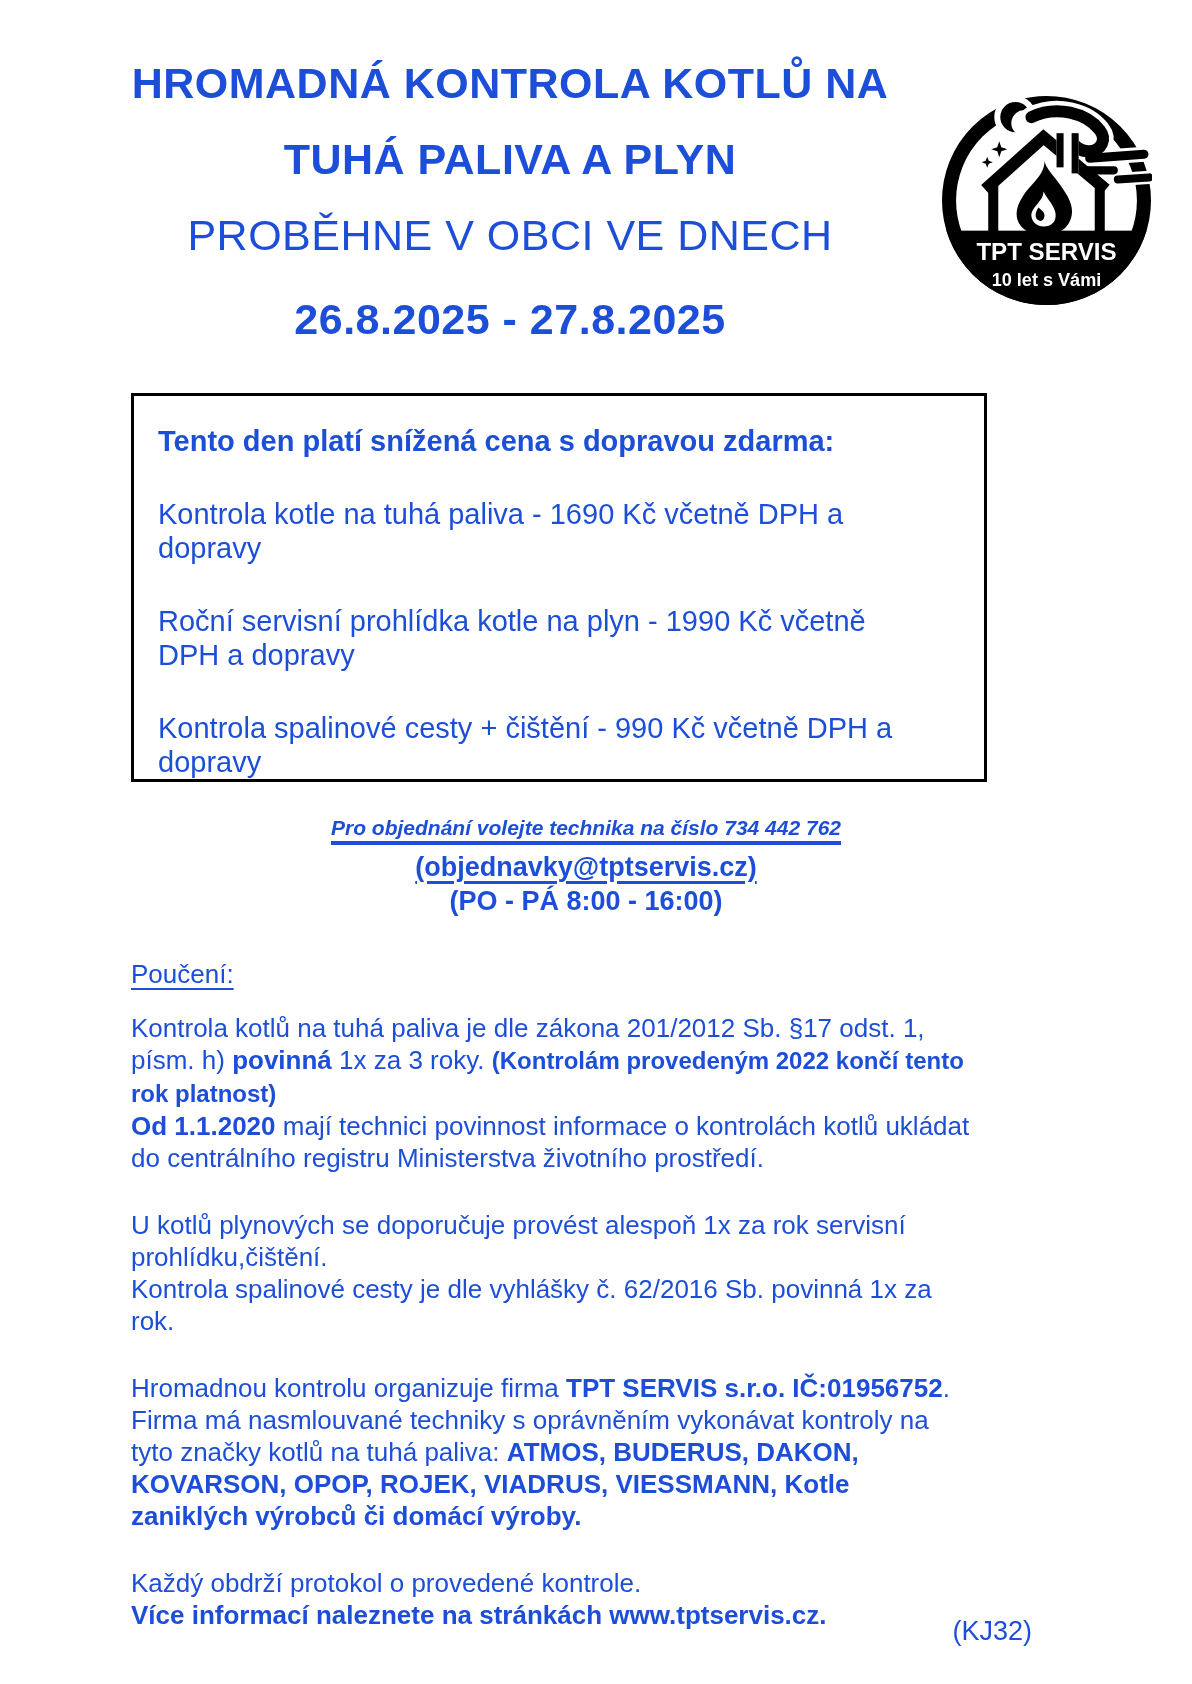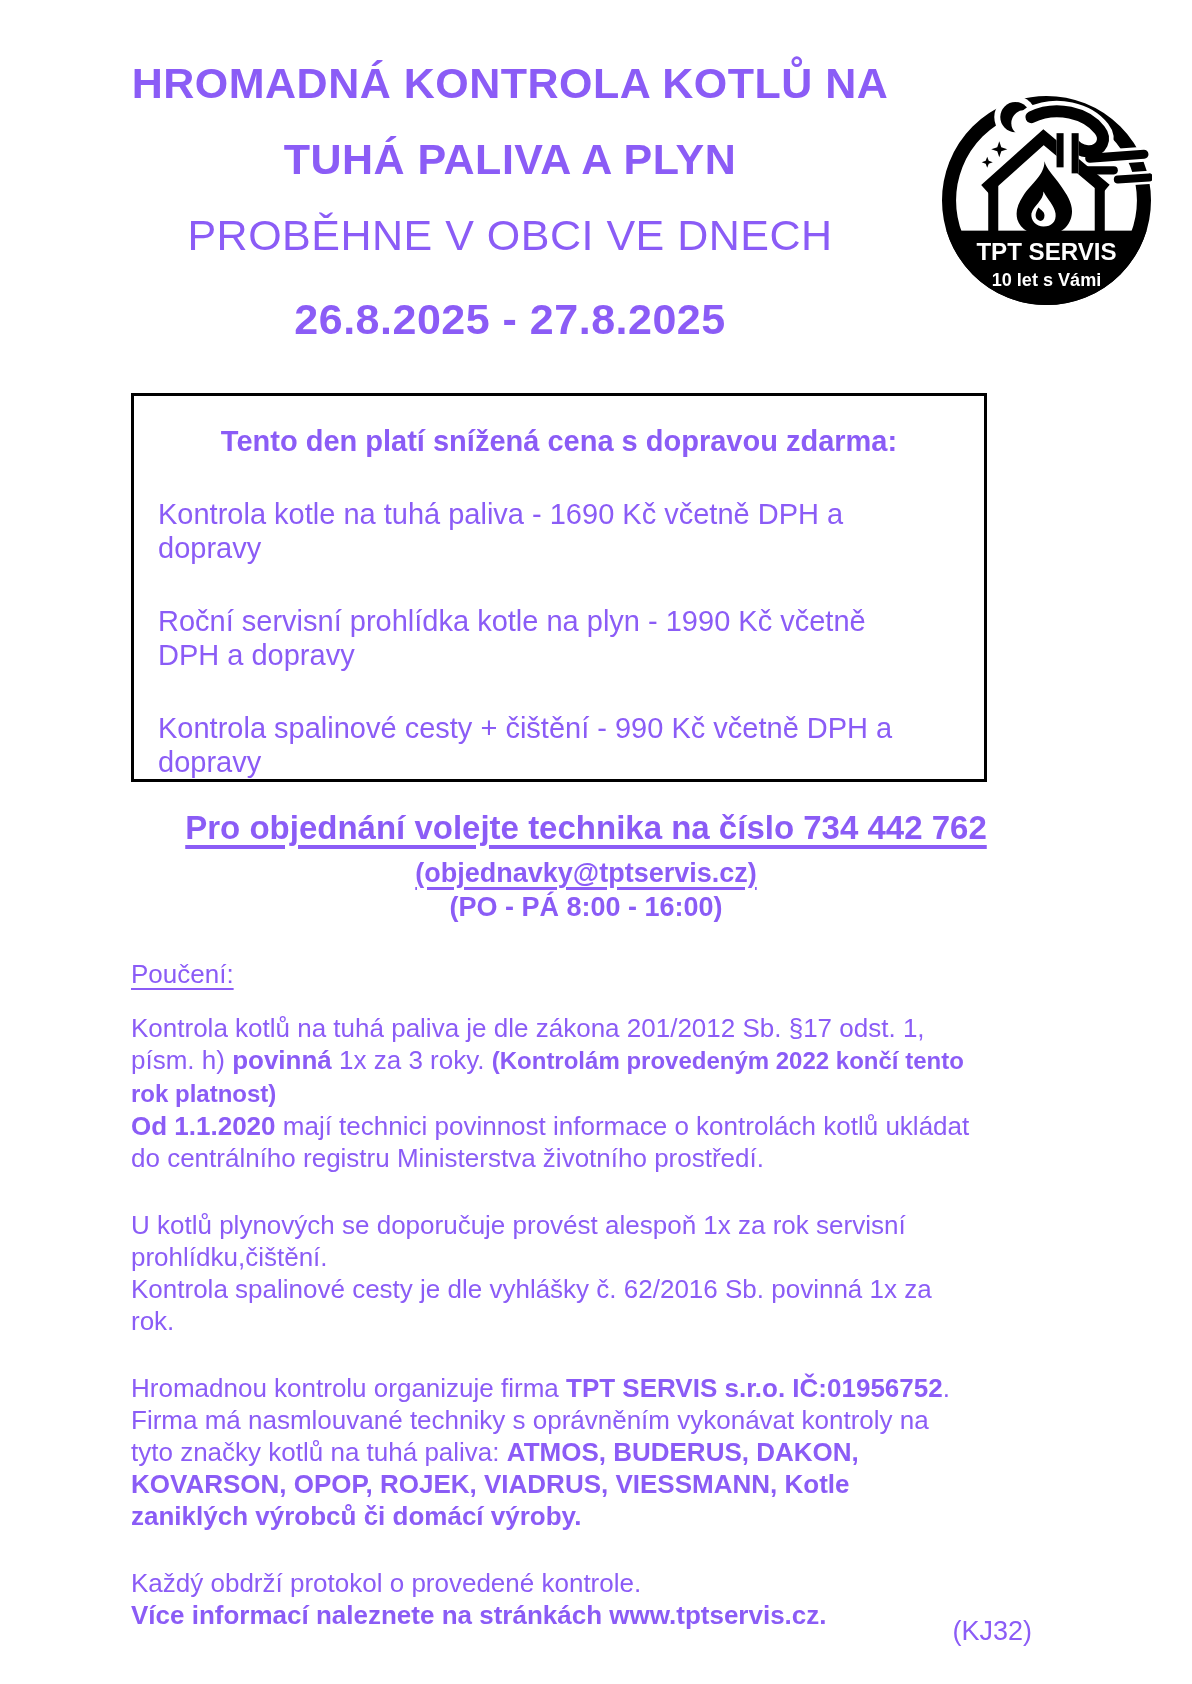--- a/index.html
+++ b/index.html
@@ -3,47 +3,48 @@
 <meta charset="utf-8">
 <style>
   html,body { margin:0; padding:0; background:#e8e8e8; }
   .page {
     position:relative;
     width:1192px; height:1684px;
     background:#ffffff;
     margin:0 auto;
     overflow:hidden;
     font-family:"Liberation Sans","DejaVu Sans",sans-serif;
-    color:#8b5cf6;
+    color:#1d4ed8;
   }
   
   .title-block {
     position:absolute; left:0; top:62px; width:1020px;
     text-align:center; line-height:1;
   }
   .title-line { font-size:43px; font-weight:bold; margin-bottom:33px; letter-spacing:0.5px; }
   .subtitle-line { font-size:43px; font-weight:normal; margin-bottom:41px; letter-spacing:0.5px; }
   .date-line { font-size:43px; font-weight:bold; letter-spacing:0.5px; }
   
   .logo { position:absolute; left:941px; top:95px; width:211px; height:211px; }
   
   .offer-box {
     position:absolute; left:131px; top:393px;
     width:856px; height:389px;
     border:3px solid #000; box-sizing:border-box;
     padding:28px 24px 0 24px;
   }
-  .offer-heading { font-size:29px; font-weight:bold; line-height:34px; margin-bottom:30px;text-align:center; }
+  .offer-heading { font-size:29px; font-weight:bold; line-height:34px; margin-bottom:30px; }
   .offer-item { font-size:29px; line-height:34px; margin-bottom:28px; white-space:pre-wrap;margin-top:39px; }
   
   .contact { position:absolute; left:131px; top:808px; width:910px; text-align:center; }
   .contact-phone {
-    font-size:33px; font-weight:bold; line-height:40px;
+    font-size:21px; font-weight:bold; line-height:40px;
     text-decoration:underline; text-decoration-thickness:3.5px; text-underline-offset:6px;
-    margin-bottom:9px;
+    margin-bottom:3px;
+    font-style:italic;
   }
   .contact-email {
     font-size:27px; font-weight:bold; line-height:32px;
     text-decoration:underline; text-decoration-thickness:3px; text-underline-offset:5px;
     margin-bottom:2px;
   }
   .contact-hours { font-size:27px; font-weight:bold; line-height:32px; }
   
   .notice { position:absolute; left:131px; top:958px; width:940px; }
   .notice-heading {

